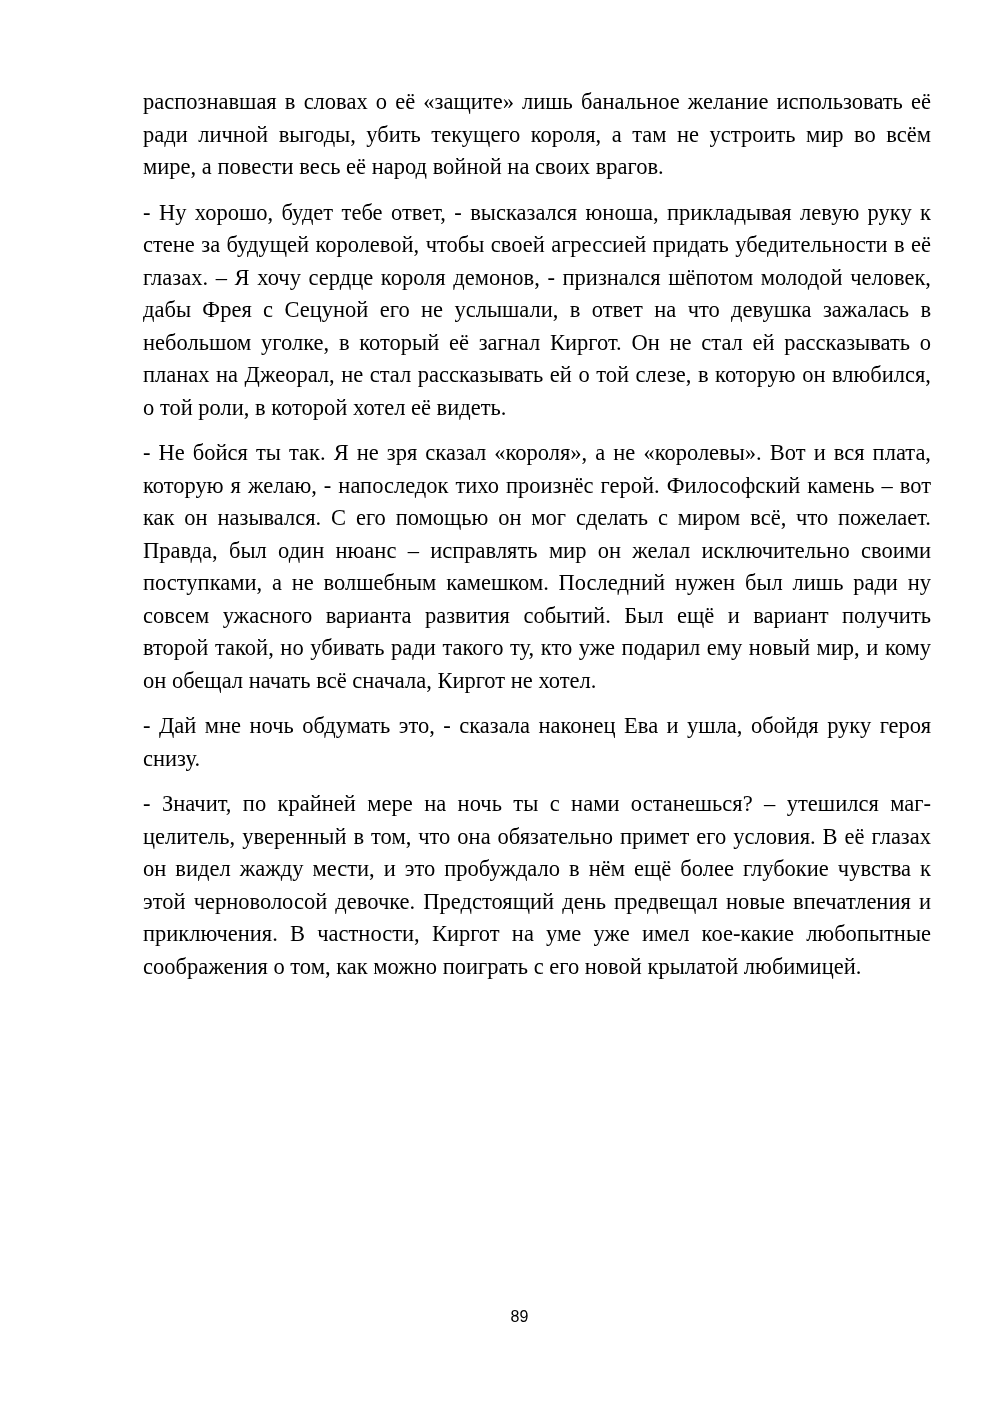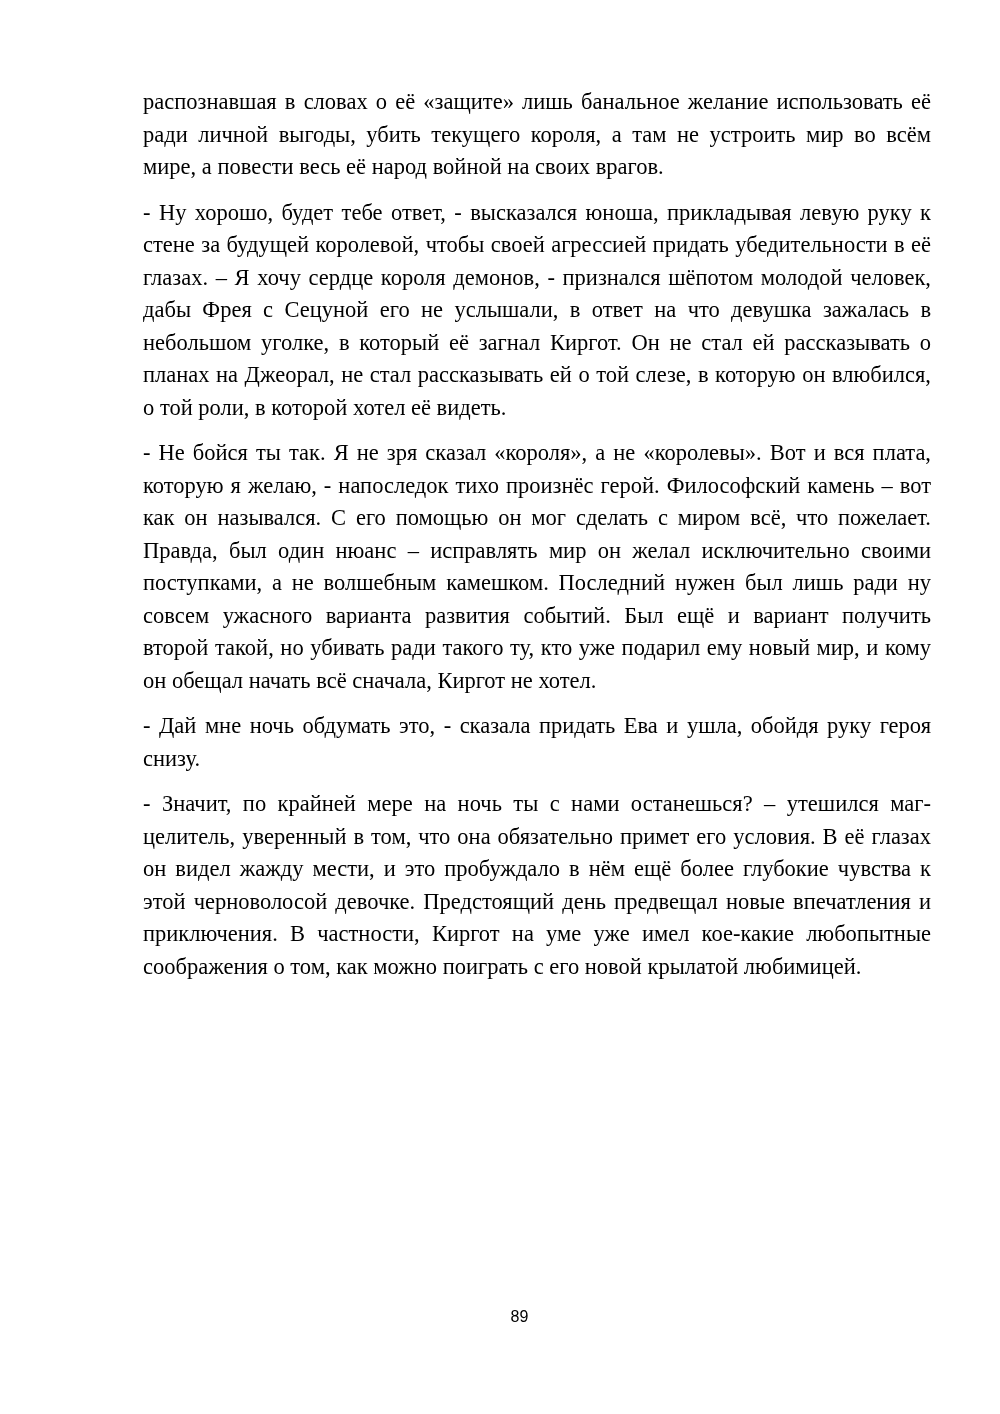--- a/index.html
+++ b/index.html
@@ -43,17 +43,17 @@
   }
 </style>
 </head>
 <body>
 
 <div class="page">
   <div class="text-block">
     <p>распознавшая в словах о её «защите» лишь банальное желание использовать её ради личной выгоды, убить текущего короля, а там не устроить мир во всём мире, а повести весь её народ войной на своих врагов.</p>
     <p>- Ну хорошо, будет тебе ответ, - высказался юноша, прикладывая левую руку к стене за будущей королевой, чтобы своей агрессией придать убедительности в её глазах. – Я хочу сердце короля демонов, - признался шёпотом молодой человек, дабы Фрея с Сецуной его не услышали, в ответ на что девушка зажалась в небольшом уголке, в который её загнал Киргот. Он не стал ей рассказывать о планах на Джеорал, не стал рассказывать ей о той слезе, в которую он влюбился, о той роли, в которой хотел её видеть.</p>
     <p>- Не бойся ты так. Я не зря сказал «короля», а не «королевы». Вот и вся плата, которую я желаю, - напоследок тихо произнёс герой. Философский камень – вот как он назывался. С его помощью он мог сделать с миром всё, что пожелает. Правда, был один нюанс – исправлять мир он желал исключительно своими поступками, а не волшебным камешком. Последний нужен был лишь ради ну совсем ужасного варианта развития событий. Был ещё и вариант получить второй такой, но убивать ради такого ту, кто уже подарил ему новый мир, и кому он обещал начать всё сначала, Киргот не хотел.</p>
-    <p>- Дай мне ночь обдумать это, - сказала придать Ева и ушла, обойдя руку героя снизу.</p>
+    <p>- Дай мне ночь обдумать это, - сказала наконец Ева и ушла, обойдя руку героя снизу.</p>
     <p>- Значит, по крайней мере на ночь ты с нами останешься? – утешился маг-целитель, уверенный в том, что она обязательно примет его условия. В её глазах он видел жажду мести, и это пробуждало в нём ещё более глубокие чувства к этой черноволосой девочке. Предстоящий день предвещал новые впечатления и приключения. В частности, Киргот на уме уже имел кое-какие любопытные соображения о том, как можно поиграть с его новой крылатой любимицей.</p>
   </div>
   <div class="page-number">89</div>
 </div>
 
 </body></html>

